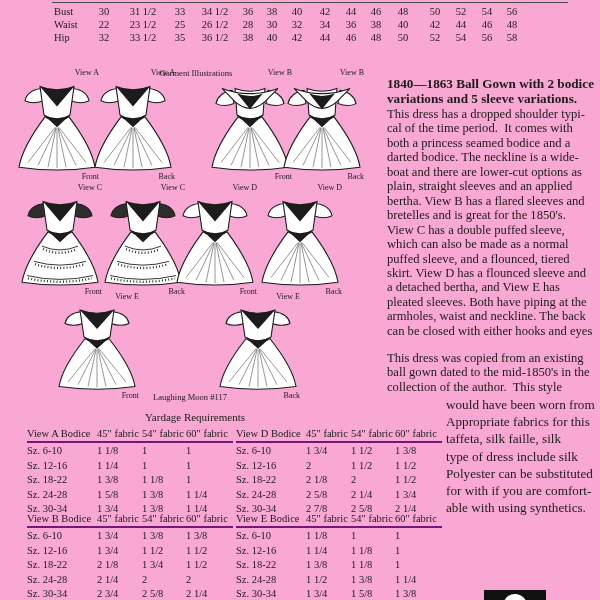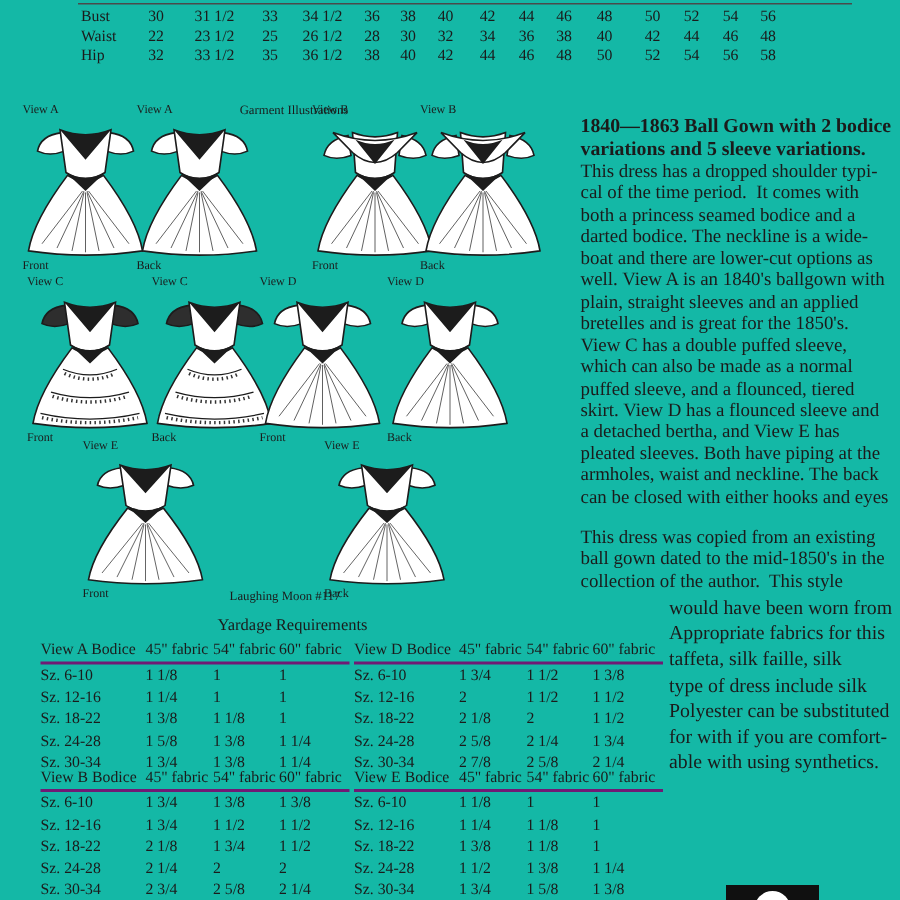--- a/index.html
+++ b/index.html
@@ -1,29 +1,29 @@
 <!DOCTYPE html>
 <html><head>
 <meta charset="utf-8">
 <style>
   * { margin:0; padding:0; box-sizing:border-box; }
   html,body { background:#ffffff; }
   .page {
-    position:relative; width:600px; height:600px; background:#14b8a6;
+    position:relative; width:600px; height:600px; background:#f9a8d4;
     font-family:"Liberation Serif", serif; color:#1b1b1b; overflow:hidden;
   }
   .rule { position:absolute; height:1px; background:#4a4a4a; }
 
   
   .size-row { position:absolute; left:0; width:600px; height:13px; font-size:10.5px; }
   .size-label { position:absolute; left:54px; top:0; }
   .size-val { position:absolute; top:0; transform:translateX(-50%); white-space:pre; }
 
   
-  .gown { position:absolute; width:84px; text-align:left; }
+  .gown { position:absolute; width:84px; text-align:right; }
   .g-lab { font-size:8px; line-height:9px; white-space:pre; }
   .gown svg { display:block; margin:0 auto; }
   #garment-title { position:absolute; left:148px; top:68px; width:96px; text-align:center; font-size:8.5px; }
   #credit { position:absolute; left:126px; top:392px; width:128px; text-align:center; font-size:8.5px; }
 
   
   .dline { white-space:pre; }
   #desc-heading { position:absolute; left:387px; top:76px; width:214px; font-weight:bold; font-size:13.2px; line-height:15px; }
   #desc-para1 { position:absolute; left:387px; top:107px; width:214px; font-size:12.6px; line-height:14.45px; }
   #desc-para2 { position:absolute; left:387px; top:351px; width:214px; font-size:12.6px; line-height:14.45px; }
@@ -248,22 +248,22 @@
   <div id="desc-heading">
       <div class="dline">1840—1863 Ball Gown with 2 bodice</div>
       <div class="dline">variations and 5 sleeve variations.</div>
     </div>
   <div id="desc-para1">
       <div class="dline">This dress has a dropped shoulder typi-</div>
       <div class="dline">cal of the time period.  It comes with</div>
       <div class="dline">both a princess seamed bodice and a</div>
       <div class="dline">darted bodice. The neckline is a wide-</div>
       <div class="dline">boat and there are lower-cut options as</div>
-      <div class="dline">well. View A is an 1840's ballgown with</div>
       <div class="dline">plain, straight sleeves and an applied</div>
+      <div class="dline">bertha. View B has a flared sleeves and</div>
       <div class="dline">bretelles and is great for the 1850's.</div>
       <div class="dline">View C has a double puffed sleeve,</div>
       <div class="dline">which can also be made as a normal</div>
       <div class="dline">puffed sleeve, and a flounced, tiered</div>
       <div class="dline">skirt. View D has a flounced sleeve and</div>
       <div class="dline">a detached bertha, and View E has</div>
       <div class="dline">pleated sleeves. Both have piping at the</div>
       <div class="dline">armholes, waist and neckline. The back</div>
       <div class="dline">can be closed with either hooks and eyes</div>
     </div>

